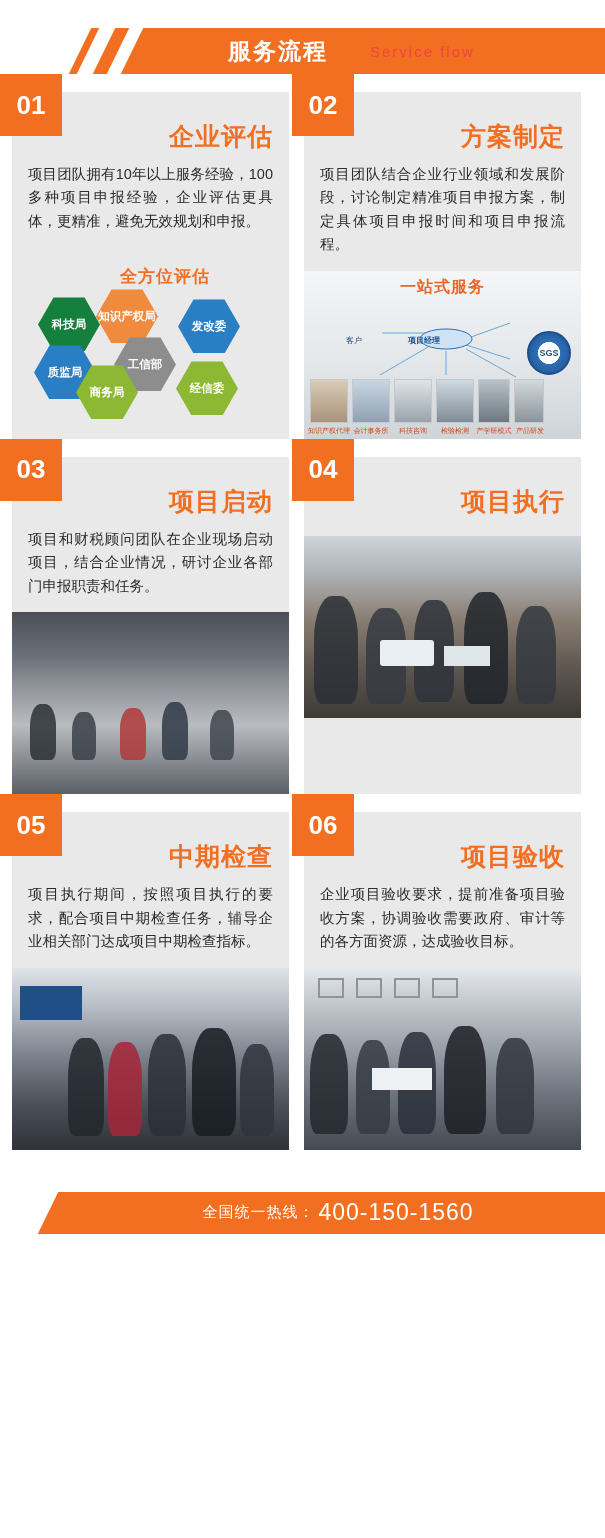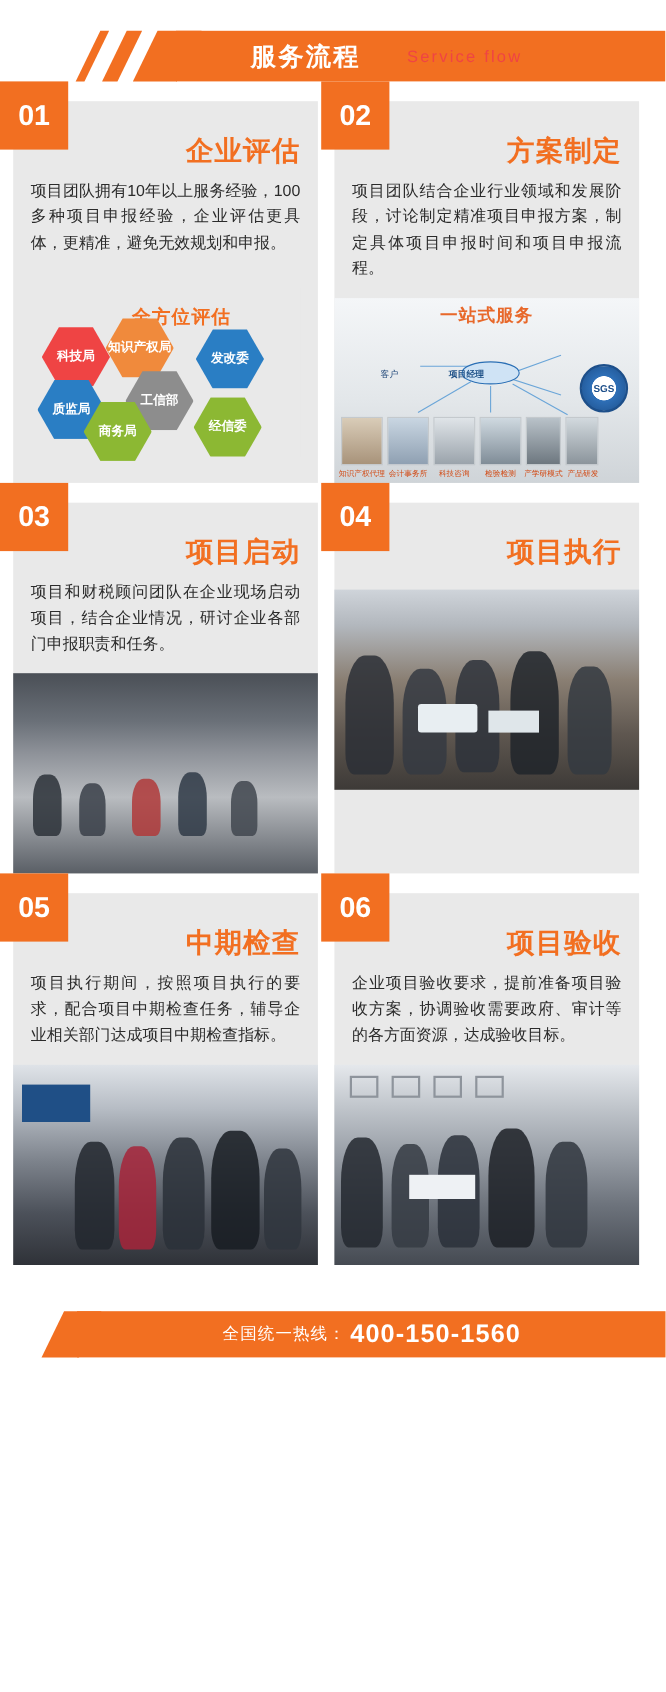--- a/index.html
+++ b/index.html
@@ -126,21 +126,21 @@
   .hex-graphic {
     position: relative;
     width: 245px;
     height: 155px;
     background: #e9e9e9;
     margin: 0 auto;
   }
   .hex-title {
     position: absolute;
     left: 92px;
-    top: 16px;
+    top: 4px;
     font-size: 17px;
     font-weight: bold;
     color: #f26f21;
     letter-spacing: 1px;
   }
   .hex {
     position: absolute;
     width: 62px;
     height: 54px;
     clip-path: polygon(25% 0%, 75% 0%, 100% 50%, 75% 100%, 25% 100%, 0% 50%);
@@ -264,21 +264,21 @@
     transform: skewX(-26deg);
   }
   .footer-text {
     color: #ffffff;
     font-size: 15px;
     letter-spacing: 1px;
   }
   .footer-phone {
     color: #ffffff;
     font-size: 23px;
-    font-weight: bold;
+    font-weight: normal;
     letter-spacing: 1px;
     margin-left: 4px;
   }
 </style>
 </head>
 <body>
 
 <div class="header">
   <div class="header-accent-2"></div>
   <div class="header-accent-1"></div>
@@ -293,21 +293,21 @@
   <div class="row">
 
     <div class="card" style="padding-bottom:10px;">
       <div class="num-badge">01</div>
       <div class="card-inner">
         <div class="card-title">企业评估</div>
         <div class="card-desc">项目团队拥有10年以上服务经验，100多种项目申报经验，企业评估更具体，更精准，避免无效规划和申报。</div>
       </div>
       <div class="hex-graphic">
         <div class="hex-title">全方位评估</div>
-        <div class="hex" style="left:10px; top:36px; background:#ef4444;">
+        <div class="hex" style="left:10px; top:36px; background:#15803d;">
           <span>科技局</span>
         </div>
         <div class="hex" style="left:68px; top:28px; background:#f08a3c;">
           <span>知识产权局</span>
         </div>
         <div class="hex" style="left:150px; top:38px; background:#2a7ec4;">
           <span>发改委</span>
         </div>
         <div class="hex" style="left:6px; top:84px; background:#2a7ec4;">
           <span>质监局</span>

